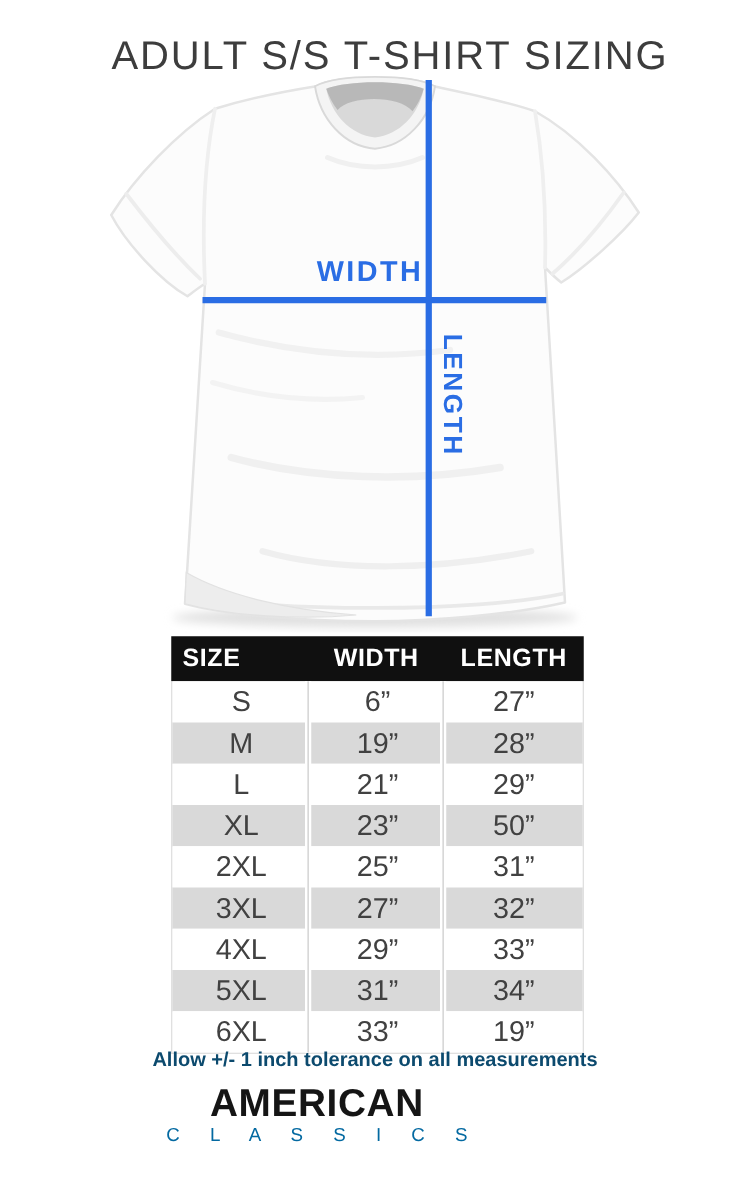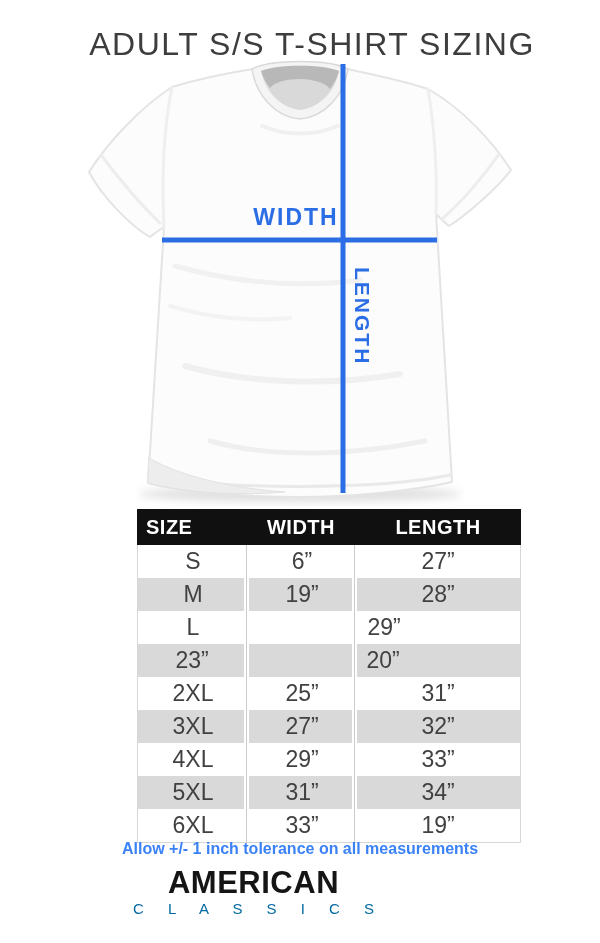--- a/index.html
+++ b/index.html
@@ -10,40 +10,40 @@
   .title {
     position:absolute; top:14px; left:0; width:600px; text-align:center;
     font-size:32px; font-weight:300; letter-spacing:1.5px; color:#3d3d3d;
     margin:12px;
   }
   .figure { position:absolute; top:56px; left:0; width:600px; height:450px; }
   .figure svg { display:block; }
   .svg-label { font-family:"Liberation Sans", sans-serif; font-weight:bold; fill:#2a6de4; }
 
   
-  .size-table { position:absolute; left:137px; top:509px; width:384px; }
+  .size-table { position:absolute; left:137px; top:509px; width:330px; }
   .thead {
     display:flex; height:36px; background:#101010; color:#ffffff;
     align-items:center; font-weight:bold; font-size:20px; letter-spacing:0.5px;
   }
   .th0 { width:110px; padding-left:9px; box-sizing:border-box; text-align:left; }
   .th1 { width:108px; text-align:center; }
   .th2 { flex:1; text-align:center; }
   .tbody { position:relative; border:1px solid #d6d6d6; border-top:none; box-sizing:border-box; }
   .trow { display:flex; height:33px; align-items:center; background:#ffffff; }
   .trow.alt { background:#d9d9d9; }
   .cell { font-size:23px; font-weight:300; color:#414141; text-align:center; line-height:33px; }
   .c0 { width:110px; } .c1 { width:108px; } .c2 { flex:1; }
   .sep { position:absolute; top:0; bottom:0; width:5px; background:#ffffff; z-index:2; }
   .sep::after { content:""; position:absolute; left:2px; top:0; bottom:0; width:1px; background:#cbcbcb; }
   .sep1 { left:106px; } .sep2 { left:214px; }
 
   .note {
     position:absolute; top:840px; left:0; width:600px; text-align:center;
-    color:#3b82f6; font-weight:bold; font-size:16px;
+    color:#0c4a6e; font-weight:bold; font-size:16px;
   }
   .brand { position:absolute; top:866px; left:0; width:507px; text-align:center; }
   .brand-name {
     font-size:31px; font-weight:bold; letter-spacing:0.5px; color:#151515; line-height:34px;
   }
   .brand-sub {
     font-size:15px; font-weight:400; letter-spacing:10px; text-indent:10px;
     color:#0369a1; line-height:18px; margin-top:0px;
   }
 </style>
@@ -128,25 +128,27 @@
           <div class="cell c1">6”</div>
           <div class="cell c2">27”</div>
         </div>
         <div class="trow alt">
           <div class="cell c0">M</div>
           <div class="cell c1">19”</div>
           <div class="cell c2">28”</div>
         </div>
         <div class="trow">
           <div class="cell c0">L</div>
+          <div class="cell c1">21”</div>
           <div class="cell c2">29”</div>
         </div>
         <div class="trow alt">
+          <div class="cell c0">XL</div>
           <div class="cell c1">23”</div>
-          <div class="cell c2">20”</div>
+          <div class="cell c2">50”</div>
         </div>
         <div class="trow">
           <div class="cell c0">2XL</div>
           <div class="cell c1">25”</div>
           <div class="cell c2">31”</div>
         </div>
         <div class="trow alt">
           <div class="cell c0">3XL</div>
           <div class="cell c1">27”</div>
           <div class="cell c2">32”</div>

